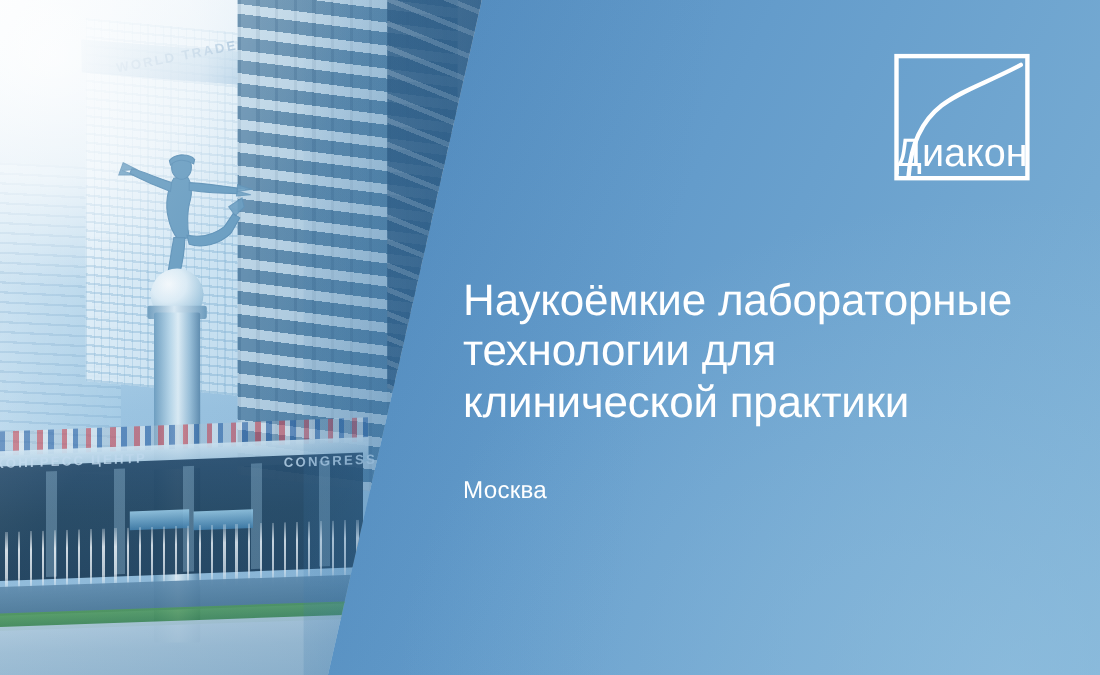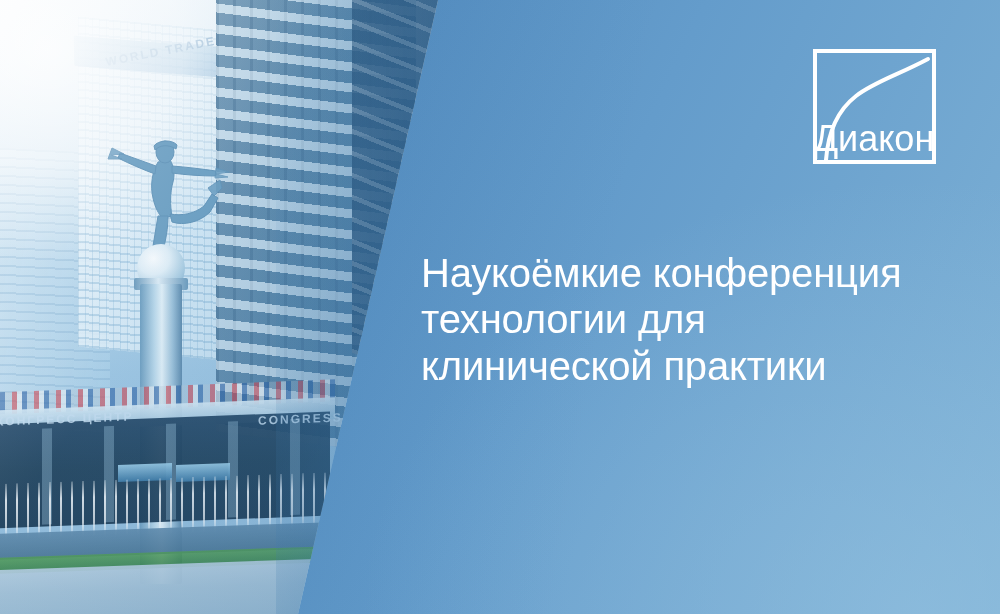--- a/index.html
+++ b/index.html
@@ -401,16 +401,17 @@
     </div>
   </div>
 
   <svg class="logo" viewBox="0 0 125 117">
     <rect x="3" y="3" width="119" height="111" fill="none" stroke="#ffffff" stroke-width="4"></rect>
     <path d="M14 112 C16 84 26 62 44 48 C62 34 86 27 116 11" fill="none" stroke="#ffffff" stroke-width="4" stroke-linecap="round"></path>
     <text x="62" y="103" fill="#ffffff" font-family="'Liberation Sans', sans-serif" font-size="36" text-anchor="middle">Диакон</text>
   </svg>
 
   <div class="content">
-    <h1 class="headline">Наукоёмкие конференция технологии для клинической практики</h1>
+    <h1 class="headline">Наукоёмкие лабораторные технологии для клинической практики</h1>
+    <div class="city">Москва</div>
   </div>
 
 </div>
 
 </body></html>

